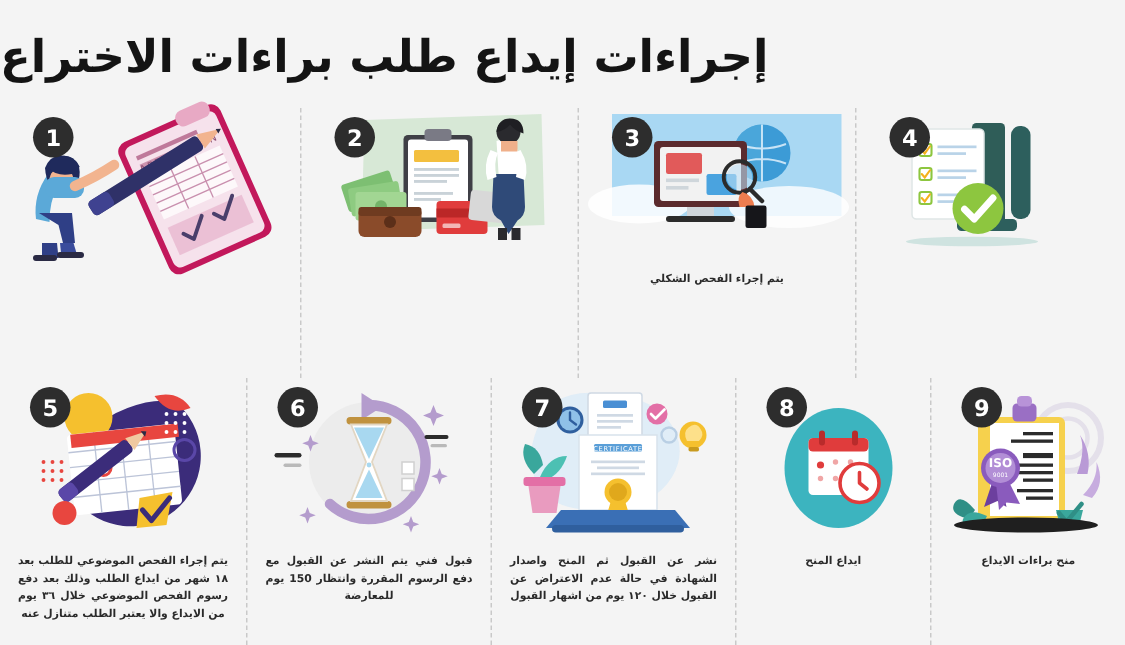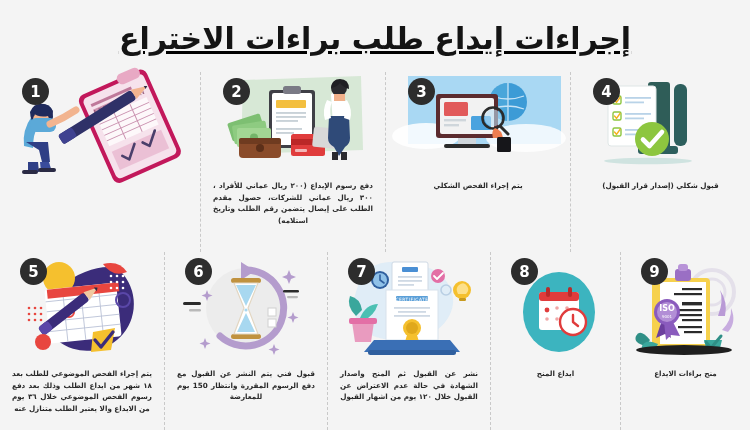--- a/index.html
+++ b/index.html
@@ -20,23 +20,22 @@
     display: flex;
     flex-direction: column;
     position: relative;
   }
 
   
   .title-bar {
     height: 72px;
     display: flex;
     align-items: center;
-    justify-content: center;
+    justify-content: flex-end;
     padding-top: 6px;
-    text-decoration: underline;
   }
   .title-bar h1 {
     font-size: 30px;
     font-weight: bold;
     color: #141414;
     letter-spacing: -0.5px;
     direction: rtl;
     text-align: center;
     line-height: 1.15;
   }
@@ -146,21 +145,20 @@
           <rect x="39" y="41.5" width="19" height="1.8" fill="#b9d3e8"></rect>
           <rect x="27" y="52" width="8" height="8" rx="1.5" fill="#fff" stroke="#8dc63f" stroke-width="1.4"></rect>
           <path d="M28.5 56 L30.5 58.3 L34 53.5" stroke="#f5b11c" stroke-width="1.4" fill="none" stroke-linecap="round"></path>
           <rect x="39" y="53" width="26" height="1.8" fill="#b9d3e8"></rect>
           <rect x="39" y="57.5" width="19" height="1.8" fill="#b9d3e8"></rect>
           <circle cx="66" cy="63" r="17" fill="#8dc63f"></circle>
           <path d="M57 63.5 L63.5 70 L76 56" stroke="#ffffff" stroke-width="4.6" fill="none" stroke-linecap="round" stroke-linejoin="round"></path>
           <ellipse cx="62" cy="85" rx="44" ry="3.2" fill="#cfe3e0"></ellipse>
         </svg>
       </div>
-      <div class="caption">قبول شكلي (إصدار قرار القبول)</div>
     </div>
 
     <div class="step s3">
       <div class="art-wrap">
         <div class="badge badge-left">3</div>
         <svg width="165" height="100" viewBox="0 0 165 100">
           <path d="M12 0 H165 V68 H12 Z" fill="#a9d8f3"></path>
           <ellipse cx="30" cy="60" rx="34" ry="13" fill="#ffffff" opacity="0.85"></ellipse>
           <ellipse cx="130" cy="62" rx="40" ry="14" fill="#ffffff" opacity="0.8"></ellipse>
           <circle cx="112" cy="26" r="19" fill="#3c9bd6"></circle>
@@ -217,21 +215,20 @@
             <circle cx="126" cy="12" r="8" fill="#2a2a2e"></circle>
             <path d="M118 12 q1 -9 9 -9 q9 0 9 10 q-6 -2 -9 -6 q-3 4 -9 5 Z" fill="#1f1f23"></path>
             <rect x="121" y="18" width="11" height="7" fill="#f0b08a"></rect>
             <path d="M114 24 q-5 10 -2 20 l6 -2 q-2 -10 1 -16 Z" fill="#ffffff"></path>
             <path d="M134 24 q6 10 3 20 l-6 -2 q2 -10 -1 -16 Z" fill="#ffffff"></path>
             <rect x="119" y="76" width="6" height="8" fill="#2a2a2e"></rect>
             <rect x="128" y="76" width="6" height="8" fill="#2a2a2e"></rect>
           </g>
         </svg>
       </div>
-      <div class="caption justify">دفع رسوم الإيداع (٢٠٠ ريال عماني للأفراد ، ٣٠٠ ريال عماني للشركات، حصول مقدم الطلب على إيصال يتضمن رقم الطلب وتاريخ استلامه)</div>
     </div>
 
     <div class="step s1">
       <div class="art-wrap">
         <div class="badge badge-left">1</div>
         <svg width="180" height="100" viewBox="0 0 180 100">
           <g transform="rotate(-24 120 48)">
             <rect x="82" y="2" width="74" height="96" rx="7" fill="#c2185b"></rect>
             <rect x="86" y="6" width="66" height="88" rx="5" fill="#f6e2ec"></rect>
             <rect x="126" y="-2" width="24" height="11" rx="5" fill="#e8a9c4"></rect>

